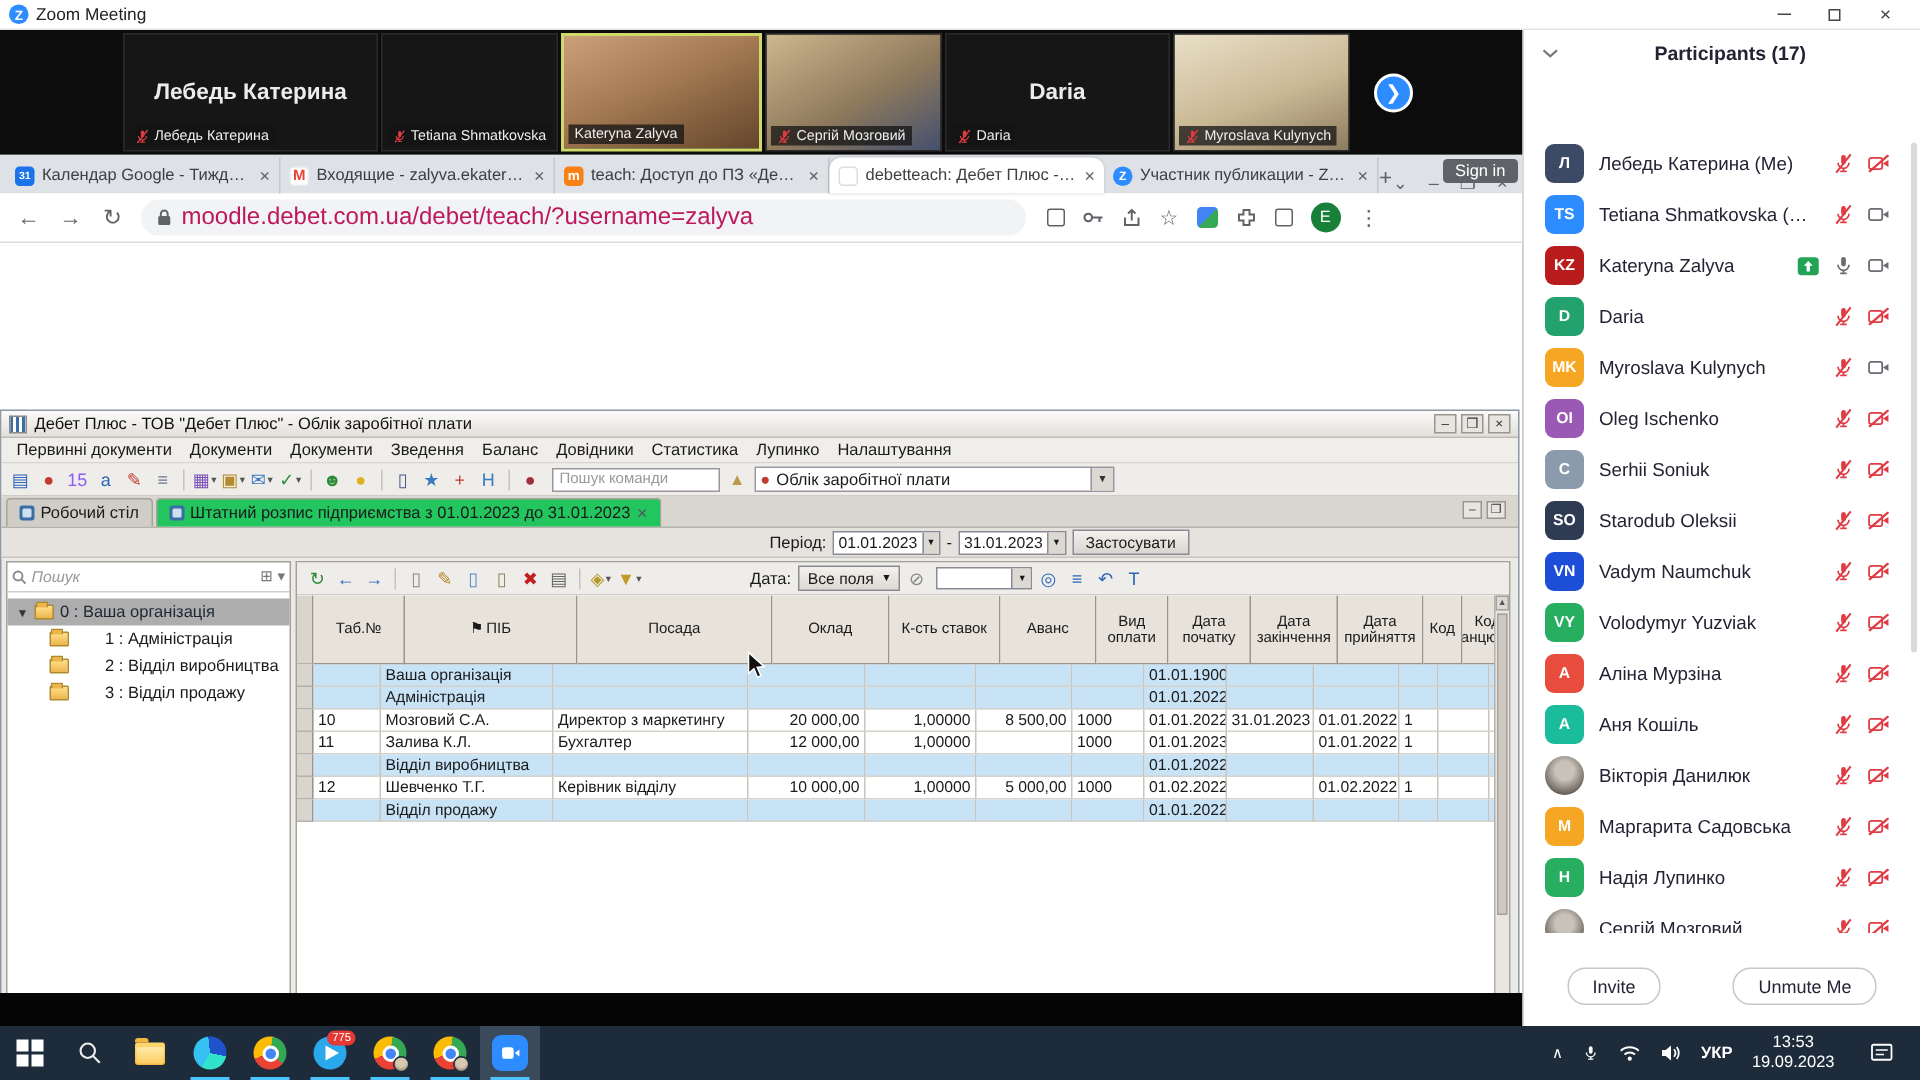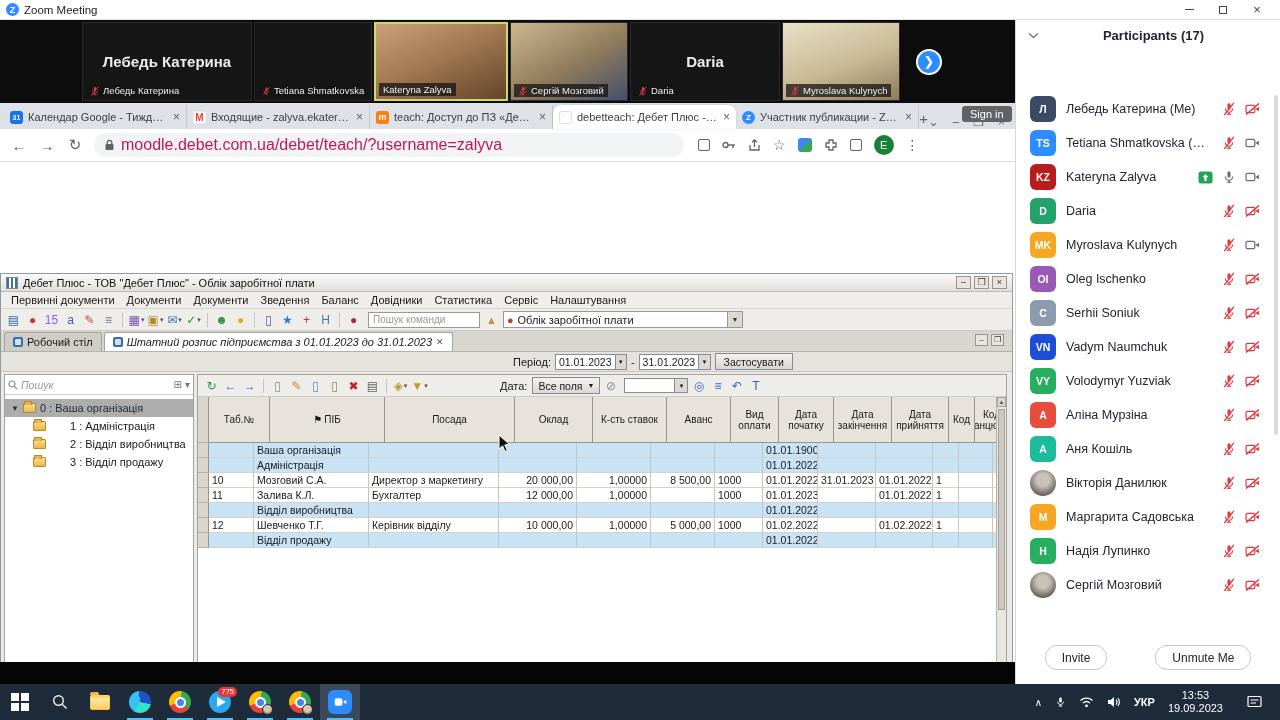--- a/index.html
+++ b/index.html
@@ -69,21 +69,21 @@
   .tbico .dd{font-size:7px;color:#555;margin-left:1px;}
   .tb-sep{width:1px;height:14px;background:#c6c2bc;margin:0 3px;}
   .cmd-search{width:112px;height:16px;border:1px solid #9a96a0;background:#fff;color:#999;font-size:10px;display:flex;align-items:center;padding:0 4px;margin-left:4px;}
   .bell{color:#b99a4a;font-size:11px;margin:0 4px;}
   .ctx-combo{display:flex;align-items:center;height:17px;border:1px solid #9a96a0;background:#fff;width:240px;padding-left:3px;gap:4px;}
   .ctx-combo .pico{color:#c23b2e;font-size:11px;}
   .ctx-combo .txt{flex:1;font-size:11px;}
   .ctx-combo .dbtn{width:15px;height:15px;background:#DCD8D2;border-left:1px solid #9a96a0;font-size:7px;display:flex;align-items:center;justify-content:center;color:#333;}
   .apptabs{height:21px;background:#D9D6D0;display:flex;align-items:flex-end;padding-left:3px;border-bottom:1px solid #b5b1ab;position:relative;}
   .apptab{height:19px;display:flex;align-items:center;gap:4px;padding:0 8px;border:1px solid #a6a29c;border-bottom:none;border-radius:3px 3px 0 0;background:#D0CDC7;font-size:11px;margin-right:2px;}
-  .apptab.active{background:#ffffff;font-style:italic;}
+  .apptab.active{background:#22c55e;}
   .apptab .tico{width:10px;height:10px;background:#3a6ea5;border-radius:2px;position:relative;}
   .apptab .tico::after{content:"";position:absolute;inset:2px;background:#cfe0f0;border-radius:1px;}
   .apptab .x{font-size:9px;color:#555;}
   .mdi-ctrl{position:absolute;right:8px;top:3px;display:flex;gap:3px;}
   .mdi-ctrl span{width:13px;height:12px;border:1px solid #9a968e;background:#e8e5e0;font-size:8px;line-height:10px;text-align:center;color:#333;}
   .periodbar{height:20px;background:#E6E3DE;border-bottom:1px solid #c8c4be;display:flex;align-items:center;padding-left:512px;gap:4px;}
   .pfield{width:72px;height:16px;border:1px solid #8a8a94;background:#fff;display:flex;align-items:center;}
   .pfield .v{flex:1;padding:0 3px;font-size:10.5px;}
   .pfield .db{width:13px;height:14px;background:#DCD8D2;border-left:1px solid #8a8a94;font-size:6px;display:flex;align-items:center;justify-content:center;}
   .apply-btn{height:17px;padding:0 8px;background:linear-gradient(#f4f2ee,#d9d5cf);border:1px solid #8a8a94;font-size:10.5px;display:flex;align-items:center;}
@@ -340,21 +340,21 @@
         </span>
       </div>
       <nav class="menubar" id="app-menu">
           <span>Первинні документи</span>
           <span>Документи</span>
           <span>Документи</span>
           <span>Зведення</span>
           <span>Баланс</span>
           <span>Довідники</span>
           <span>Статистика</span>
-          <span>Сервіс</span>
+          <span>Лупинко</span>
           <span>Налаштування</span>
         </nav>
       <div class="toolbar" id="app-toolbar">
           <span class="tbico" style="color:#2f66b8">▤</span>
           <span class="tbico" style="color:#c23b2e">●</span>
           <span class="tbico" style="color:#8b5cf6">15</span>
           <span class="tbico" style="color:#2f66b8">a</span>
           <span class="tbico" style="color:#c23b2e">✎</span>
           <span class="tbico" style="color:#6a7a8a">≡</span>
           <span class="tb-sep"></span>
@@ -741,20 +741,38 @@
    <line x1="2.5" y1="15" x2="13.5" y2="1" stroke="#E03B43" stroke-width="1.6"></line>
             </svg>
             <svg width="15" height="12" viewBox="0 0 16 13">
    <rect x="1" y="2.5" width="9.5" height="8" rx="1.5" fill="none" stroke="#E03B43" stroke-width="1.3"></rect>
    <path d="M11 6.5 L15 4 v5 l-4-2.5z" fill="#E03B43"></path>
    <line x1="1" y1="12.5" x2="15" y2="0.5" stroke="#E03B43" stroke-width="1.6"></line>
             </svg>
           </span>
         </div>
         <div class="prow">
+          <span class="pava" style="background:#2F3B52">SO</span>
+      <span class="pname">Starodub Oleksii</span>
+      <span class="picons">
+            <svg width="14" height="14" viewBox="0 0 16 16">
+   <rect x="6.2" y="1.5" width="3.6" height="7.2" rx="1.8" fill="#E03B43"></rect>
+   <path d="M3.8 7.5a4.2 4.2 0 0 0 8.4 0" fill="none" stroke="#E03B43" stroke-width="1.3"></path>
+   <line x1="8" y1="11.8" x2="8" y2="14" stroke="#E03B43" stroke-width="1.3"></line>
+   <line x1="5.5" y1="14" x2="10.5" y2="14" stroke="#E03B43" stroke-width="1.3"></line>
+   <line x1="2.5" y1="15" x2="13.5" y2="1" stroke="#E03B43" stroke-width="1.6"></line>
+            </svg>
+            <svg width="15" height="12" viewBox="0 0 16 13">
+   <rect x="1" y="2.5" width="9.5" height="8" rx="1.5" fill="none" stroke="#E03B43" stroke-width="1.3"></rect>
+   <path d="M11 6.5 L15 4 v5 l-4-2.5z" fill="#E03B43"></path>
+   <line x1="1" y1="12.5" x2="15" y2="0.5" stroke="#E03B43" stroke-width="1.6"></line>
+            </svg>
+          </span>
+        </div>
+        <div class="prow">
           <span class="pava" style="background:#1d4ed8">VN</span>
       <span class="pname">Vadym Naumchuk</span>
       <span class="picons">
             <svg width="14" height="14" viewBox="0 0 16 16">
    <rect x="6.2" y="1.5" width="3.6" height="7.2" rx="1.8" fill="#E03B43"></rect>
    <path d="M3.8 7.5a4.2 4.2 0 0 0 8.4 0" fill="none" stroke="#E03B43" stroke-width="1.3"></path>
    <line x1="8" y1="11.8" x2="8" y2="14" stroke="#E03B43" stroke-width="1.3"></line>
    <line x1="5.5" y1="14" x2="10.5" y2="14" stroke="#E03B43" stroke-width="1.3"></line>
    <line x1="2.5" y1="15" x2="13.5" y2="1" stroke="#E03B43" stroke-width="1.6"></line>
             </svg>

